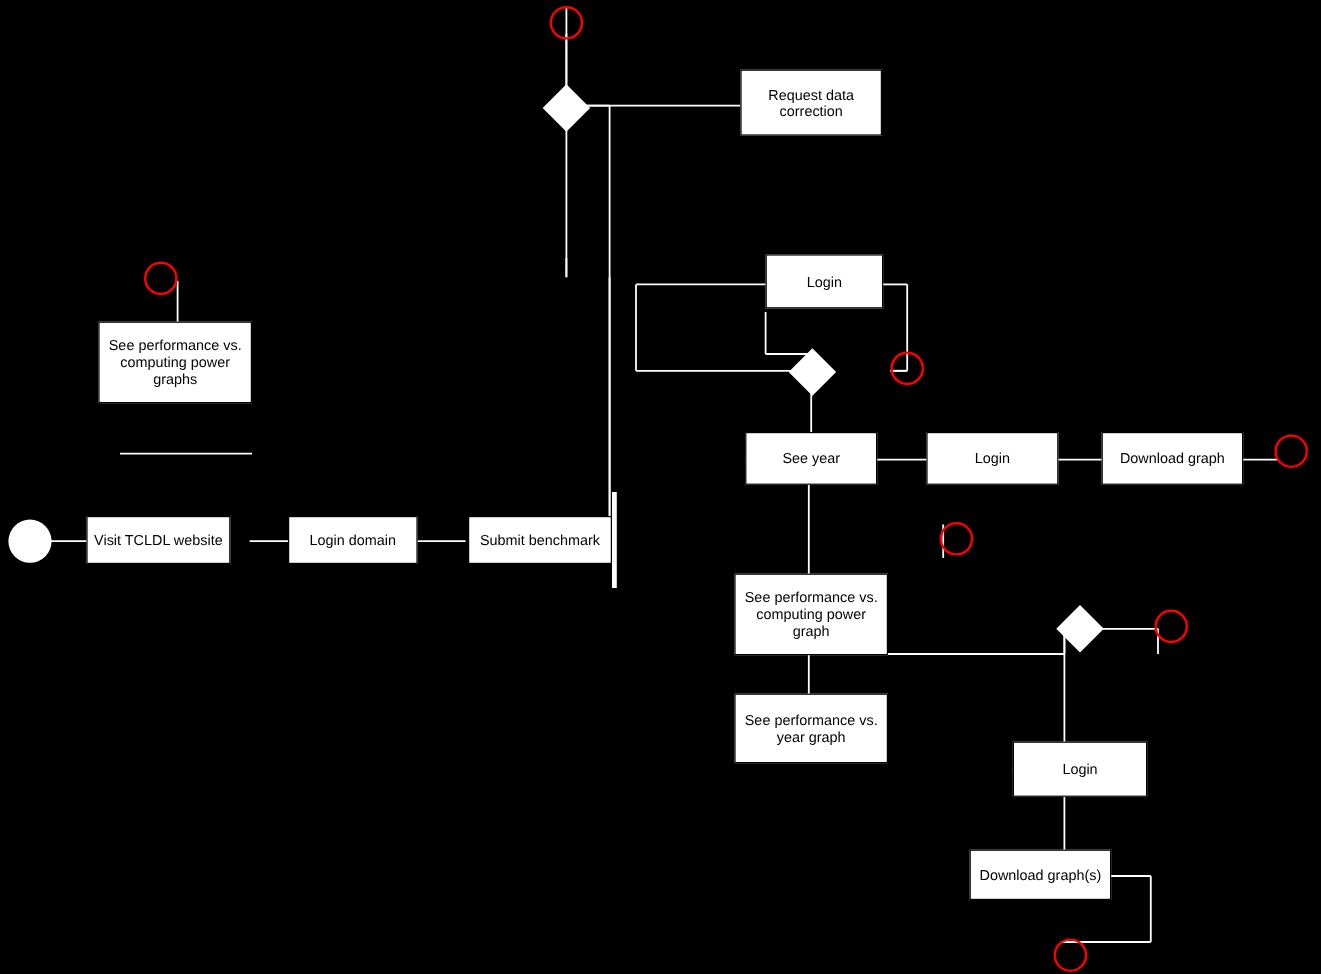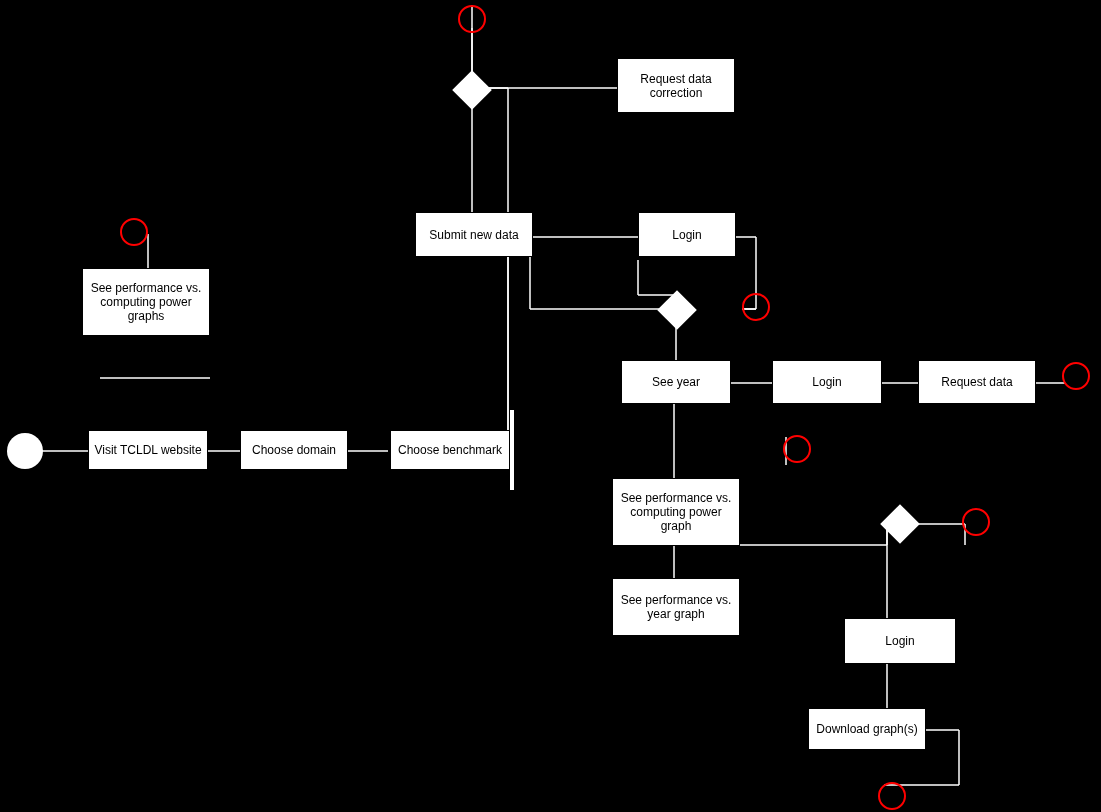--- a/index.html
+++ b/index.html
@@ -160,58 +160,55 @@
 
   <div class="diamond" style="left:458px; top:76px;"></div>
   <div class="diamond" style="left:663px; top:296px;"></div>
   <div class="diamond" style="left:886px; top:510px;"></div>
 
   <div class="box" style="left:617px; top:58px; width:118px; height:55px;">
     <span>Request data
 correction</span>
   </div>
 
-  <div class="box" style="left:415px; top:212px; width:118px; height:45px;">
-    <span>Submit new data</span>
-  </div>
 
   <div class="box" style="left:638px; top:212px; width:98px; height:45px;">
     <span>Login</span>
   </div>
 
   <div class="box" style="left:82px; top:268px; width:128px; height:68px;">
     <span style="white-space:pre-line;">See performance vs.
 computing power
 graphs</span>
   </div>
 
-  <div class="box" style="left:88px; top:430px; width:120px; height:40px;text-align:center;">
+  <div class="box" style="left:72px; top:430px; width:120px; height:40px;text-align:center;">
     <span>Visit TCLDL website</span>
   </div>
 
   <div class="box" style="left:240px; top:430px; width:108px; height:40px;">
-    <span>Choose domain</span>
+    <span>Login domain</span>
   </div>
 
   <div class="box" style="left:390px; top:430px; width:120px; height:40px;">
-    <span>Choose benchmark</span>
+    <span>Submit benchmark</span>
   </div>
 
   <div style="position:absolute; left:510px; top:410px; width:4px; height:80px; background:#fff;"></div>
 
   <div class="box" style="left:621px; top:360px; width:110px; height:44px;">
     <span>See year</span>
   </div>
 
   <div class="box" style="left:772px; top:360px; width:110px; height:44px;">
     <span>Login</span>
   </div>
 
   <div class="box" style="left:918px; top:360px; width:118px; height:44px;">
-    <span>Request data</span>
+    <span>Download graph</span>
   </div>
 
   <div class="box" style="left:612px; top:478px; width:128px; height:68px;">
     <span style="white-space:pre-line;">See performance vs.
 computing power
 graph</span>
   </div>
 
   <div class="box" style="left:612px; top:578px; width:128px; height:58px;">
     <span style="white-space:pre-line;">See performance vs.

